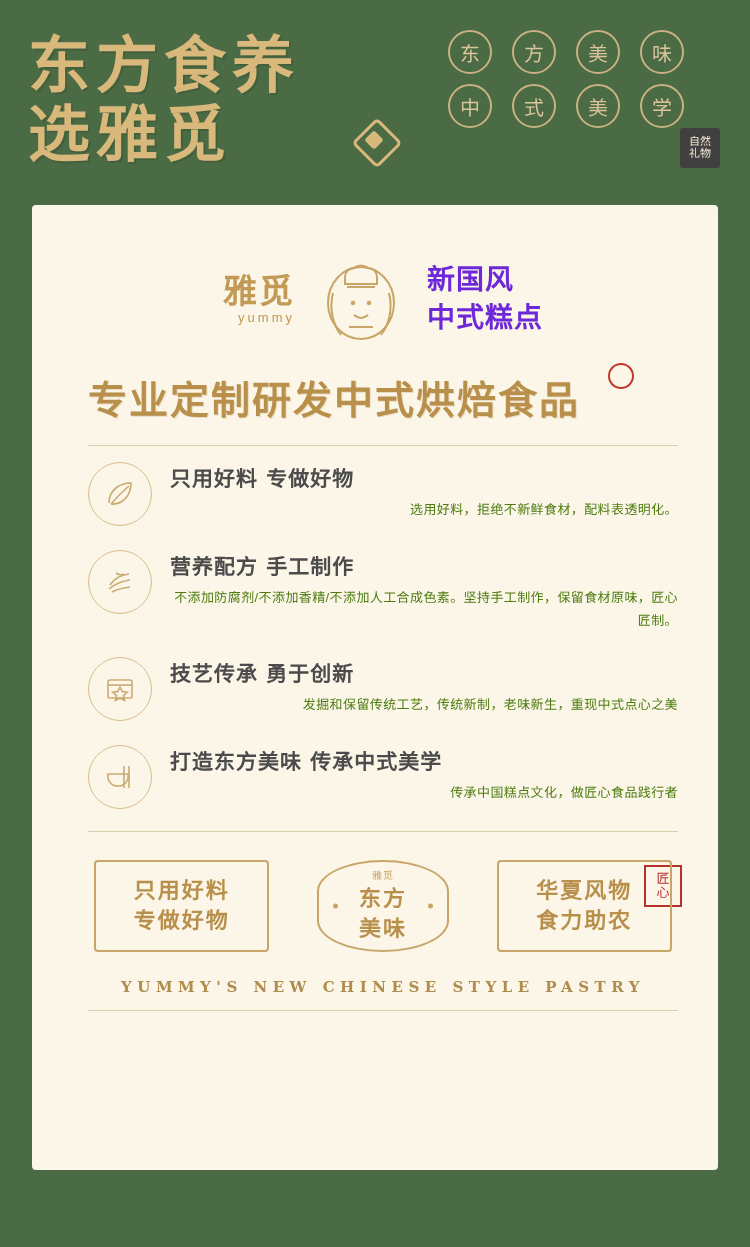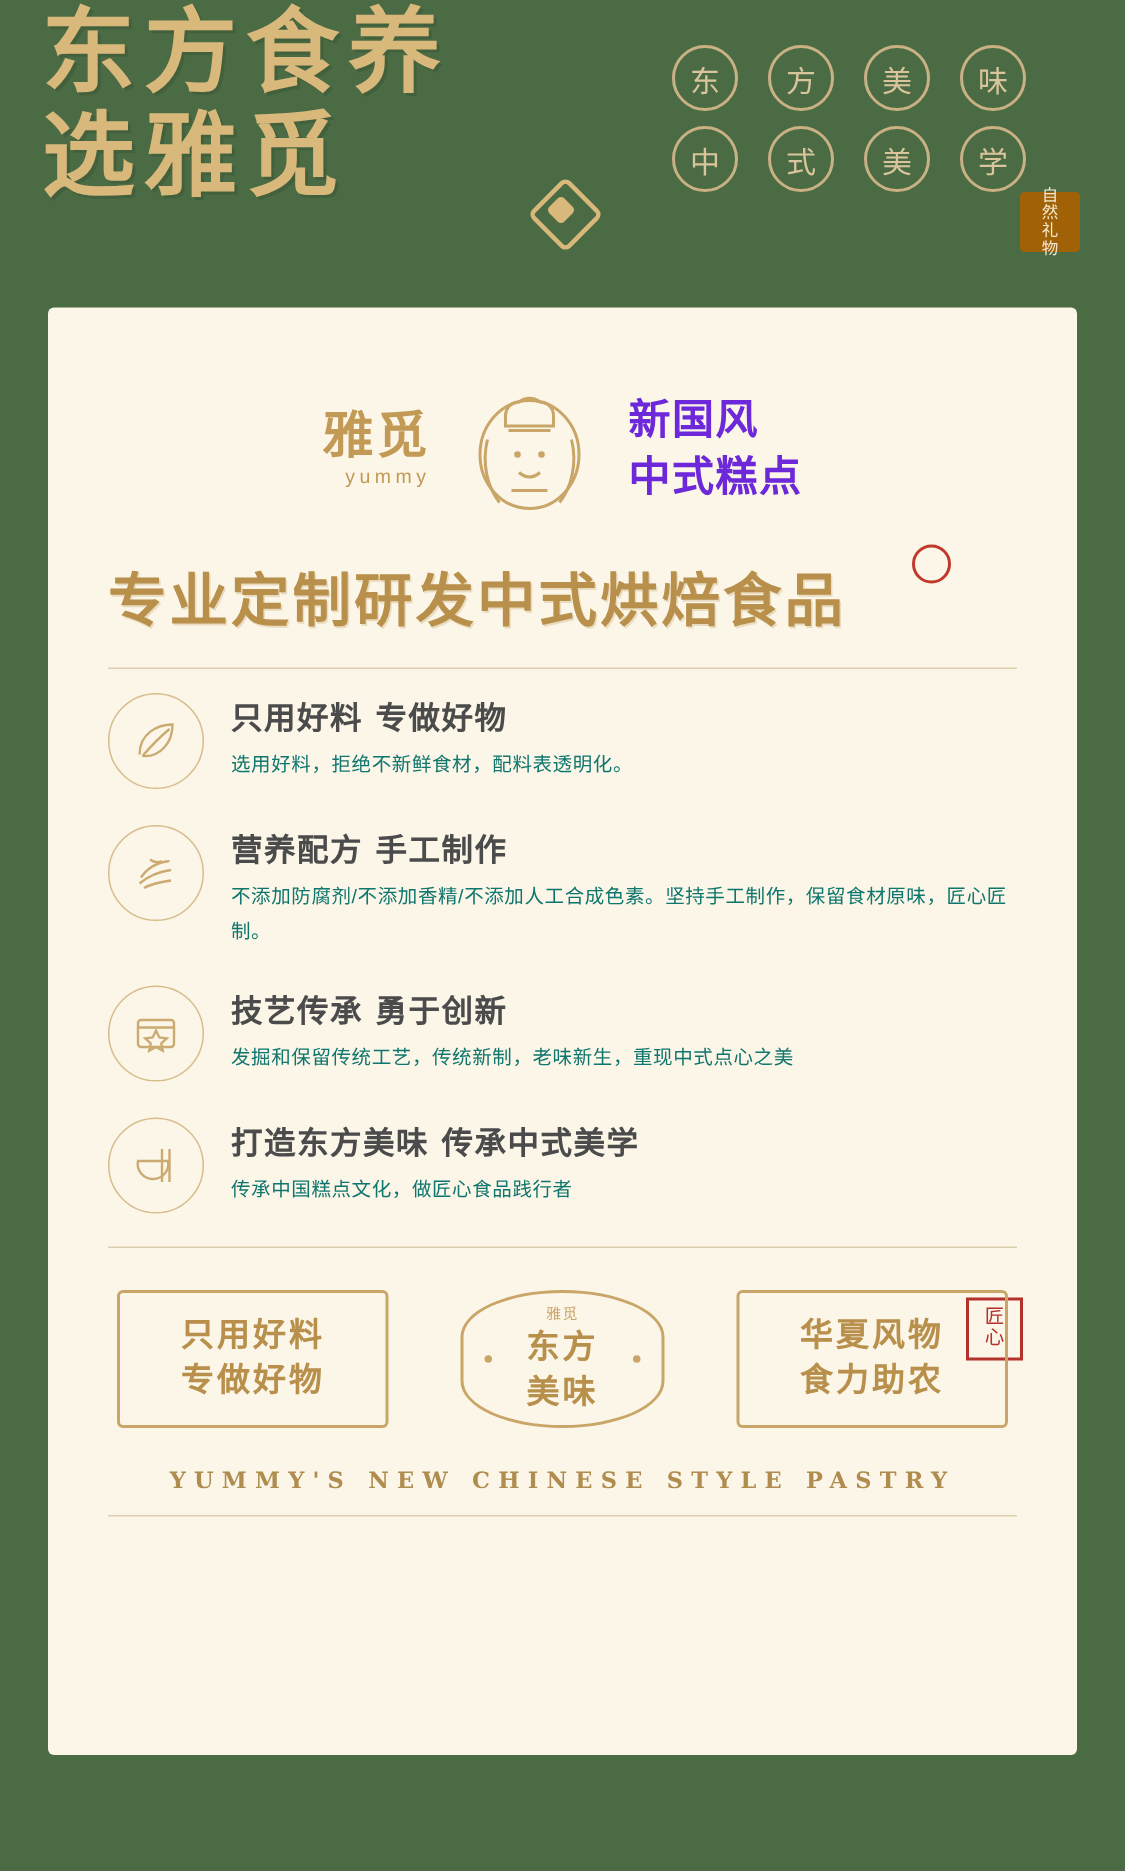--- a/index.html
+++ b/index.html
@@ -25,21 +25,21 @@
   
   .header {
     position: relative;
     height: 200px;
     padding: 22px 30px 0 30px;
     box-sizing: border-box;
   }
   .headline {
     position: absolute;
     left: 28px;
-    top: 2px;
+    top: 33px;
     width: 420px;
   }
   .headline-line {
     font-family: "DejaVu Serif", serif;
     font-weight: bold;
     color: #d9b87c;
     font-size: 62px;
     letter-spacing: 6px;
     line-height: 1.08;
     white-space: nowrap;
@@ -95,46 +95,46 @@
     align-items: center;
     justify-content: center;
     box-sizing: border-box;
   }
   .seal-top {
     position: absolute;
     right: 30px;
     top: 128px;
     width: 40px;
     height: 40px;
-    background: #a16207;
+    background: #404040;
     border-radius: 3px;
     color: #f3e7cf;
     font-family: "DejaVu Serif", serif;
     font-size: 11px;
     line-height: 1.05;
     display: flex;
     align-items: center;
     justify-content: center;
     text-align: center;
     letter-spacing: 0px;
-    padding: 20px;
+    padding: 9px;
     box-sizing: border-box;
   }
 
   
   .card {
     position: absolute;
     left: 32px;
     top: 205px;
     width: 686px;
     height: 965px;
     background: #fbf6e8;
     border-radius: 4px;
     box-sizing: border-box;
-    padding: 36px 40px 0 40px;
+    padding: 36px 40px 0 56px;
   }
 
   .brand-row {
     display: flex;
     align-items: center;
     justify-content: center;
     gap: 14px;
     margin-top: 6px;
   }
   .brand-logo {
@@ -232,23 +232,24 @@
   .feature-title {
     font-family: "DejaVu Serif", serif;
     font-weight: bold;
     font-size: 21px;
     color: #4b4b4b;
     letter-spacing: 1px;
   }
   .feature-desc {
     margin-top: 7px;
     font-size: 13px;
-    color: #0f766e;
+    color: #4d7c0f;
     line-height: 1.75;
     letter-spacing: 0.4px;
+    text-align: right;
   }
 
   .seal-bottom {
     position: absolute;
     right: 36px;
     top: 660px;
     width: 38px;
     height: 42px;
     border: 2px solid #b4312c;
     color: #b4312c;

